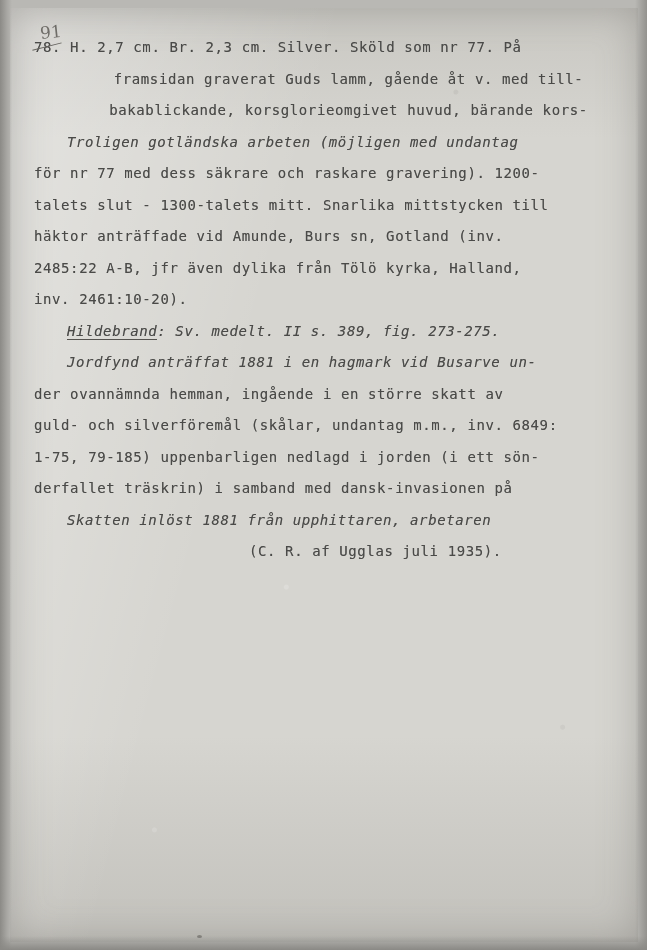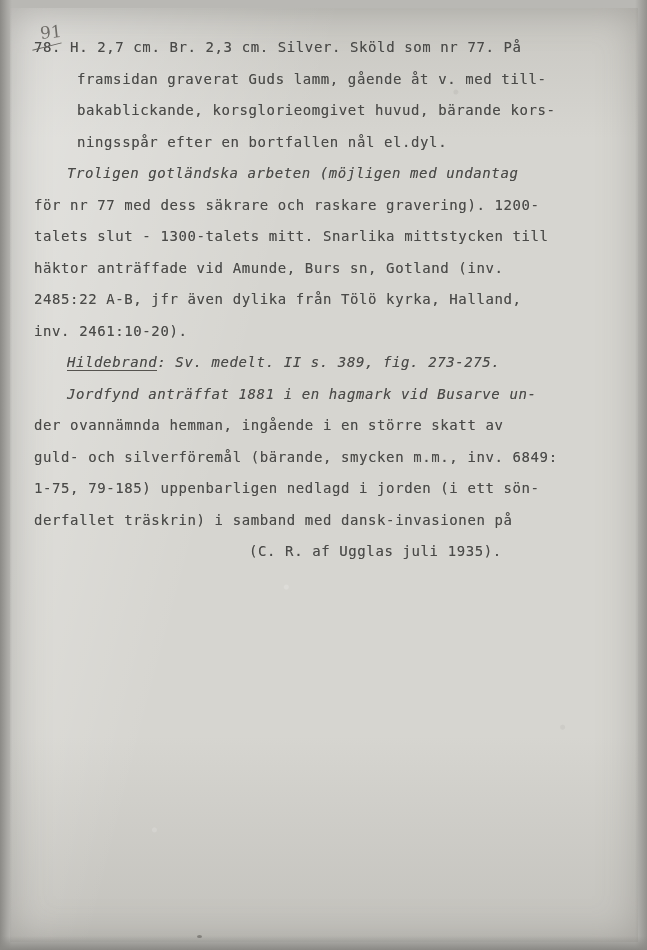--- a/index.html
+++ b/index.html
@@ -75,21 +75,21 @@
     color: #4a4a48;
     font-size: 14px;
     letter-spacing: 0.6px;
     line-height: 31.5px;
   }
   .line {
     white-space: pre;
     text-shadow: 0 0 0.6px rgba(80,80,78,0.5);
   }
   .indent-1 { padding-left: 0px; }
-  .indent-2 { padding-left: 43px; }
+  .indent-2 { padding-left: 43px; text-align: center; }
   .indent-3 { padding-left: 33px; font-style: italic; }
   .indent-center { padding-left: 215px; }
   .underline-part {
     border-bottom: 1px solid #55534f;
     padding-bottom: 0;
     margin-top: 20px;
   }
   
   .folio {
     position: absolute;
@@ -132,33 +132,33 @@
 <div class="page">
   <div class="sheet">
     <div class="grain"></div>
 
     <div class="folio">91</div>
 
     <div class="typescript" id="typescript-body">
         <div class="line indent-1"><span class="strike">78.</span><span> H. 2,7 cm. Br. 2,3 cm. Silver. Sköld som nr 77. På</span></div>
         <div class="line indent-2">framsidan graverat Guds lamm, gående åt v. med till-</div>
         <div class="line indent-2">bakablickande, korsglorieomgivet huvud, bärande kors-</div>
-        <div class="line indent-2">ningsspår efter en bortfallen nål el.dyl.</div>
         <div class="line indent-3">Troligen gotländska arbeten (möjligen med undantag</div>
         <div class="line indent-1">för nr 77 med dess säkrare och raskare gravering). 1200-</div>
         <div class="line indent-1">talets slut - 1300-talets mitt. Snarlika mittstycken till</div>
         <div class="line indent-1">häktor anträffade vid Amunde, Burs sn, Gotland (inv.</div>
         <div class="line indent-1">2485:22 A-B, jfr även dylika från Tölö kyrka, Halland,</div>
         <div class="line indent-1">inv. 2461:10-20).</div>
         <div class="line indent-3"><span class="underline-part">Hildebrand</span><span>: Sv. medelt. II s. 389, fig. 273-275.</span></div>
         <div class="line indent-3">Jordfynd anträffat 1881 i en hagmark vid Busarve un-</div>
         <div class="line indent-1">der ovannämnda hemman, ingående i en större skatt av</div>
-        <div class="line indent-1">guld- och silverföremål (bärande, smycken m.m., inv. 6849:</div>
+        <div class="line indent-1">guld- och silverföremål (skålar, undantag m.m., inv. 6849:</div>
         <div class="line indent-1">1-75, 79-185) uppenbarligen nedlagd i jorden (i ett sön-</div>
         <div class="line indent-1">derfallet träskrin) i samband med dansk-invasionen på</div>
+        <div class="line indent-3">Skatten inlöst 1881 från upphittaren, arbetaren</div>
         <div class="line indent-center">(C. R. af Ugglas juli 1935).</div>
       </div>
   </div>
   <div class="edge-dark-left"></div>
   <div class="edge-dark-right"></div>
   <div class="edge-dark-bottom"></div>
   <div class="bottom-speck"></div>
 </div>
 
 </body></html>

